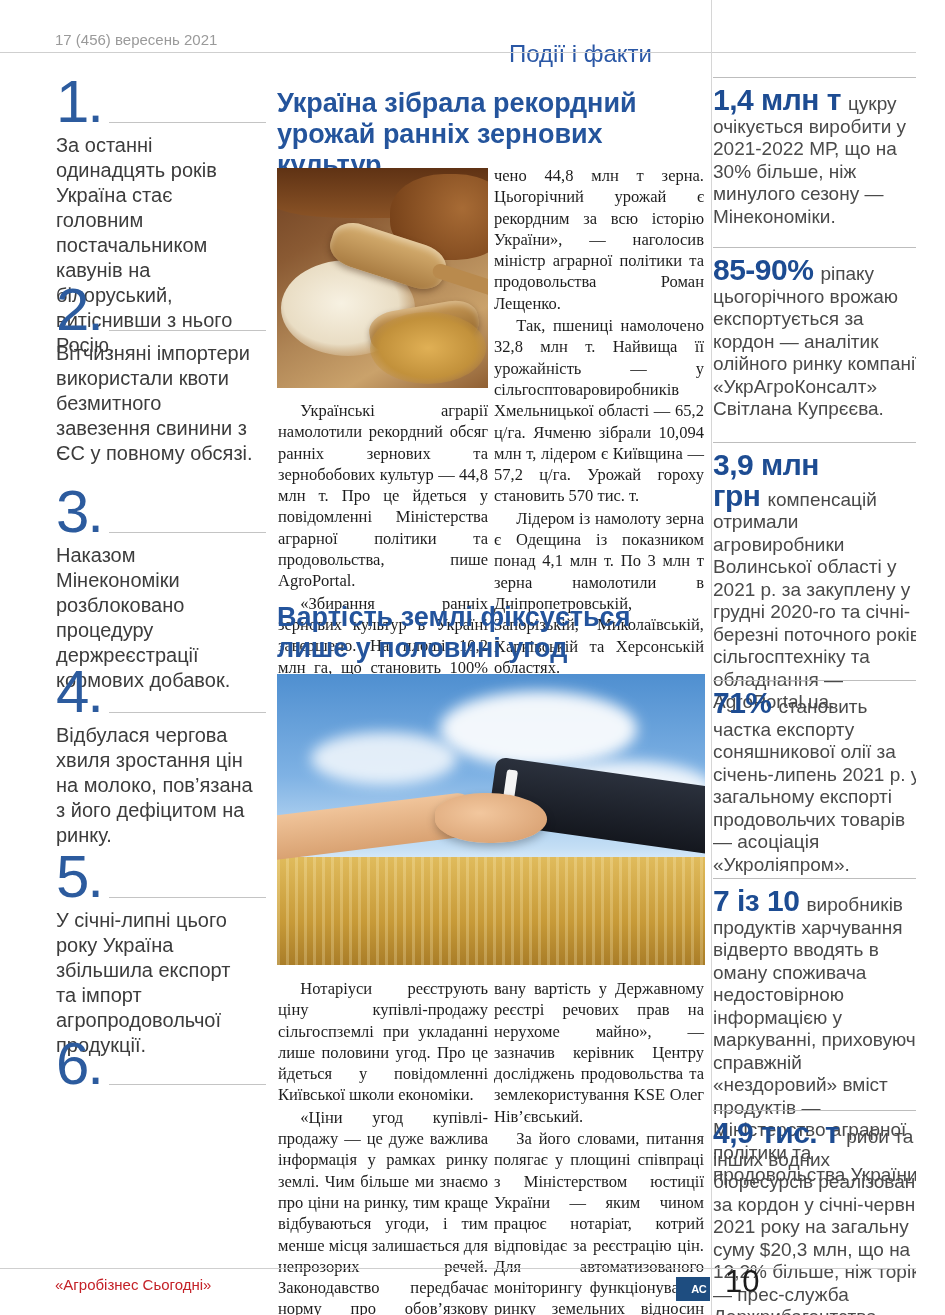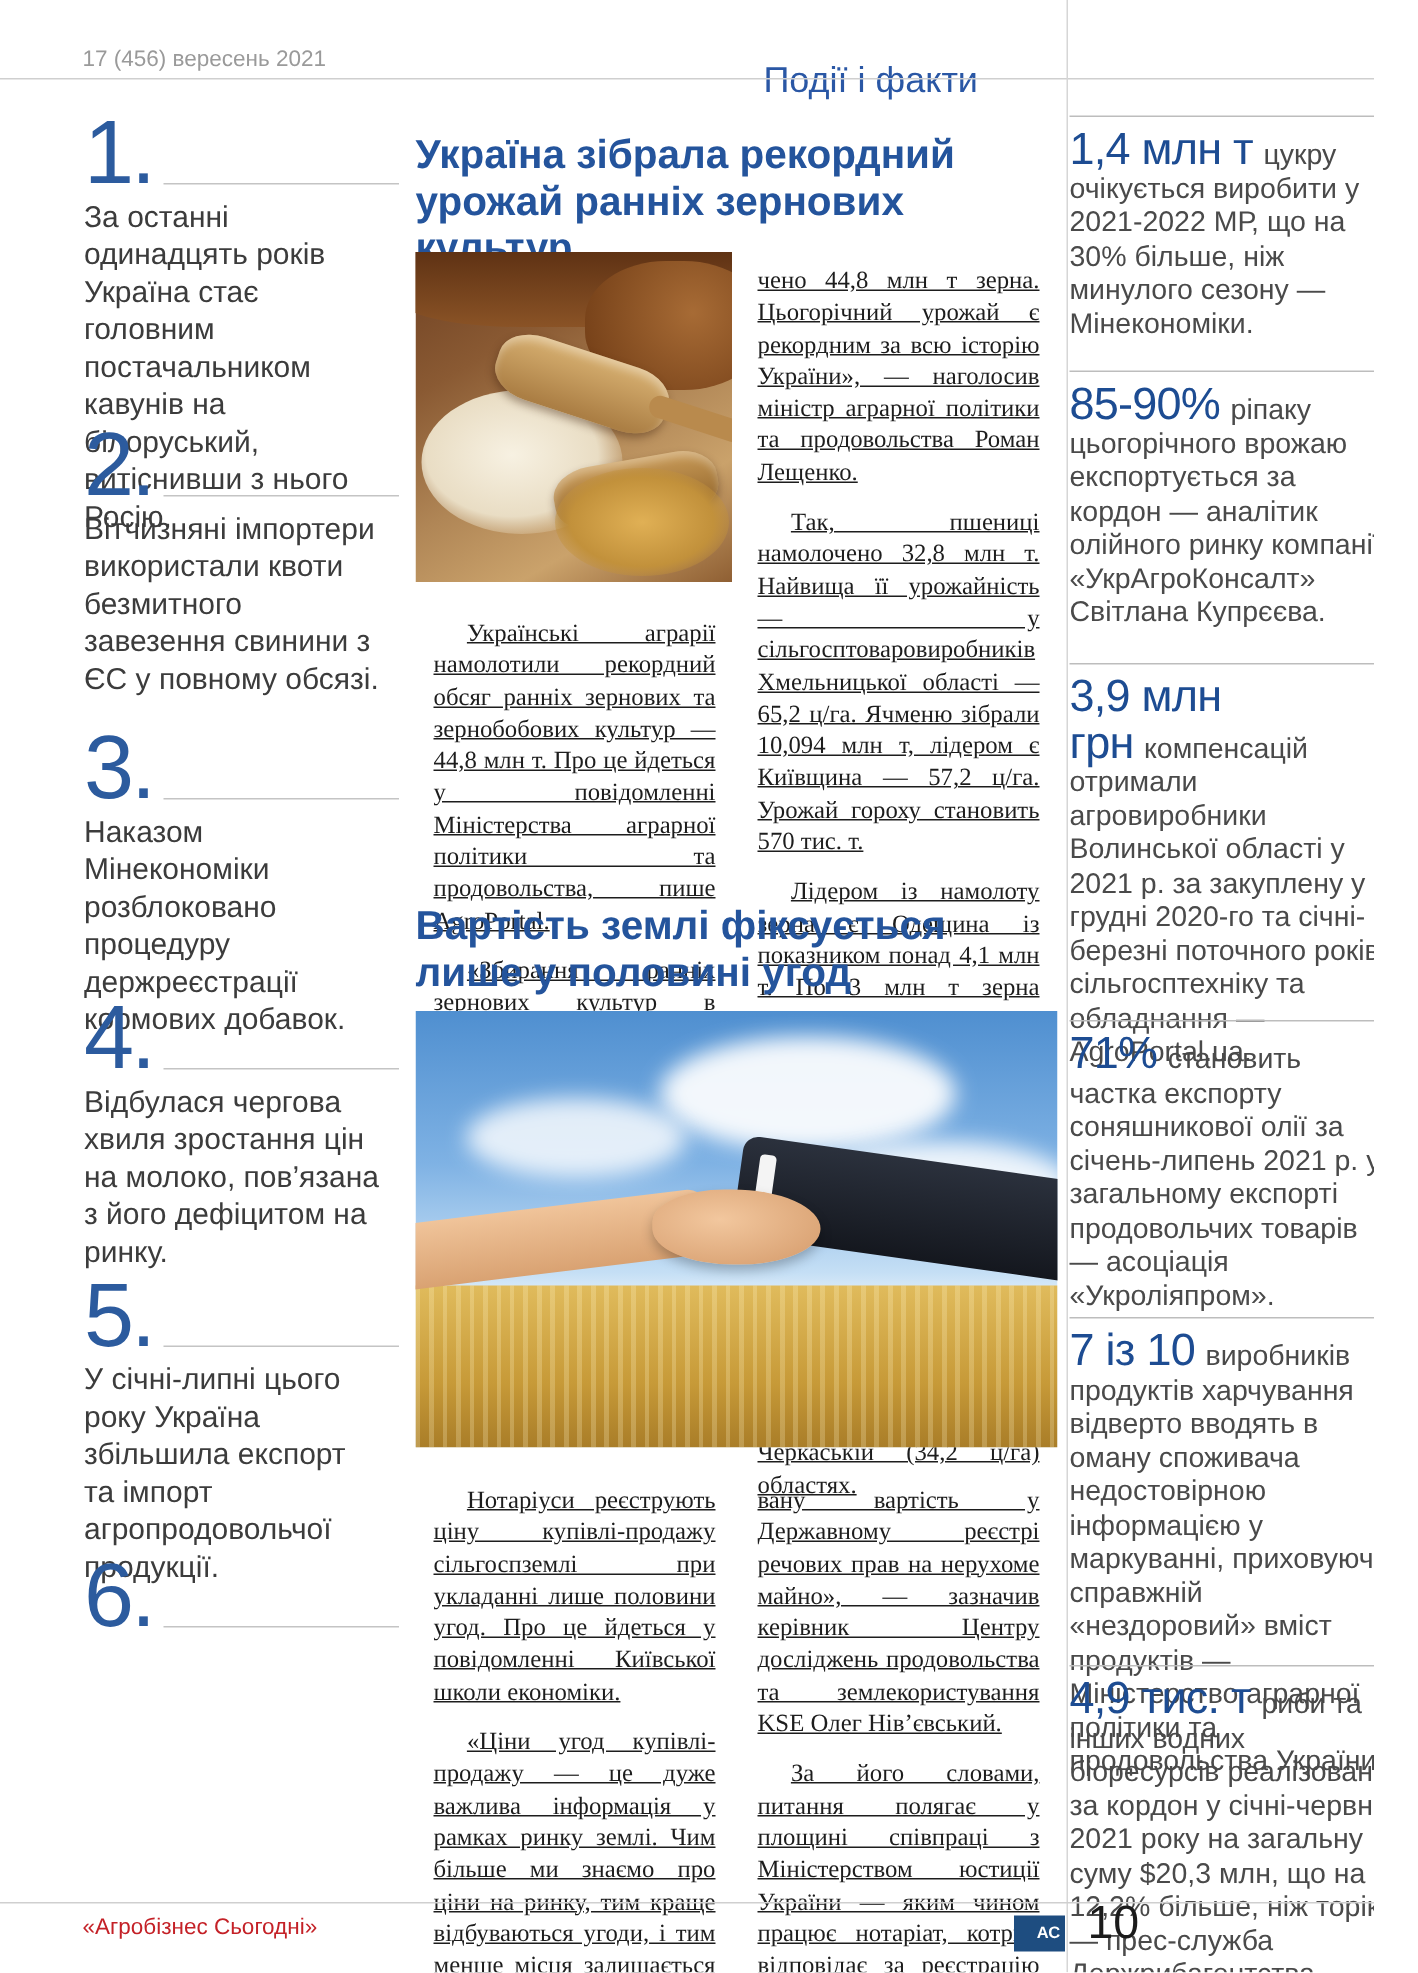--- a/index.html
+++ b/index.html
@@ -17,21 +17,21 @@
   .news-item{position:absolute;left:56px;width:210px;}
   .num-row{display:flex;align-items:flex-end;height:58px;}
   .big-num{font-size:60px;line-height:0.86;color:#2c5b9e;letter-spacing:-2px;}
   .num-rule{flex:1;height:1px;background:#c4c4c4;margin:0 0 5px 7px;}
   .news-text{margin:5px 12px 0 0;font-size:20px;line-height:25px;color:#3c3c3c;}
   
   .article-title{position:absolute;left:277px;width:430px;margin:0;font-size:27px;line-height:31px;
                  font-weight:bold;color:#24549c;}
   .article-col{position:absolute;width:212px;font-family:"Liberation Serif",serif;font-size:16.5px;
                line-height:21.3px;color:#1d1d1d;text-align:justify;}
-  .article-col p{margin:12px;text-indent:1.35em;text-decoration:underline;}
+  .article-col p{margin:1px;text-indent:1.35em;}
   .article-col p.noindent{text-indent:0;}
   
   .photo{position:absolute;overflow:hidden;}
   .photo1{left:277px;top:168px;width:211px;height:220px;}
   .p1-bg{position:absolute;inset:0;background:linear-gradient(150deg,#6e4022 0%,#8a5a33 28%,#b08656 55%,#caa26b 76%,#8f5f33 100%);}
   .p1-bread{position:absolute;left:-12px;top:-14px;width:130%;height:64px;
             background:linear-gradient(#53290f,#8a5326);border-radius:0 0 38% 30%;}
   .p1-bread2{position:absolute;right:-22px;top:6px;width:120px;height:86px;
              background:radial-gradient(circle at 60% 40%,#a76b35,#6e3a14);border-radius:45%;}
   .p1-flour{position:absolute;left:4px;top:92px;width:134px;height:96px;border-radius:50%;
@@ -62,21 +62,21 @@
                 transform:rotate(8deg);background:linear-gradient(#2b313d,#14171e);}
   .p2-arm-right::after{content:'';position:absolute;left:5%;top:16%;width:11px;height:68%;
                 background:#f4f4f4;border-radius:3px;}
   .p2-hands{position:absolute;left:37%;top:41%;width:26%;height:17%;
             background:radial-gradient(ellipse at 40% 40%,#f2c79e,#d49a6a);
             border-radius:45% 55% 50% 50%;box-shadow:0 4px 8px rgba(0,0,0,.25);}
   
   .stat{position:absolute;left:713px;width:214px;border-top:1px solid #bdbdbd;padding-top:7px;
         font-size:19px;line-height:22.5px;color:#4a4a4a;}
   .stat p{margin:0;}
-  .stat-value{font-size:30px;font-weight:normal;color:#1d4c92;line-height:1;letter-spacing:-0.5px;
+  .stat-value{font-size:30px;font-weight:bold;color:#1d4c92;line-height:1;letter-spacing:-0.5px;
               margin-right:7px;}
   
   .footer-brand{position:absolute;left:55px;top:1276px;font-size:15px;color:#c42127;}
   .footer-logo{position:absolute;left:676px;top:1277px;width:22px;height:24px;background:#1e4d80;
                color:#fff;font-size:11px;font-weight:bold;display:flex;align-items:center;
                justify-content:center;padding-left:12px;}
   .page-number{position:absolute;left:725px;top:1264px;font-size:31px;color:#1b1b1b;}
 </style>
 </head>
 <body>

